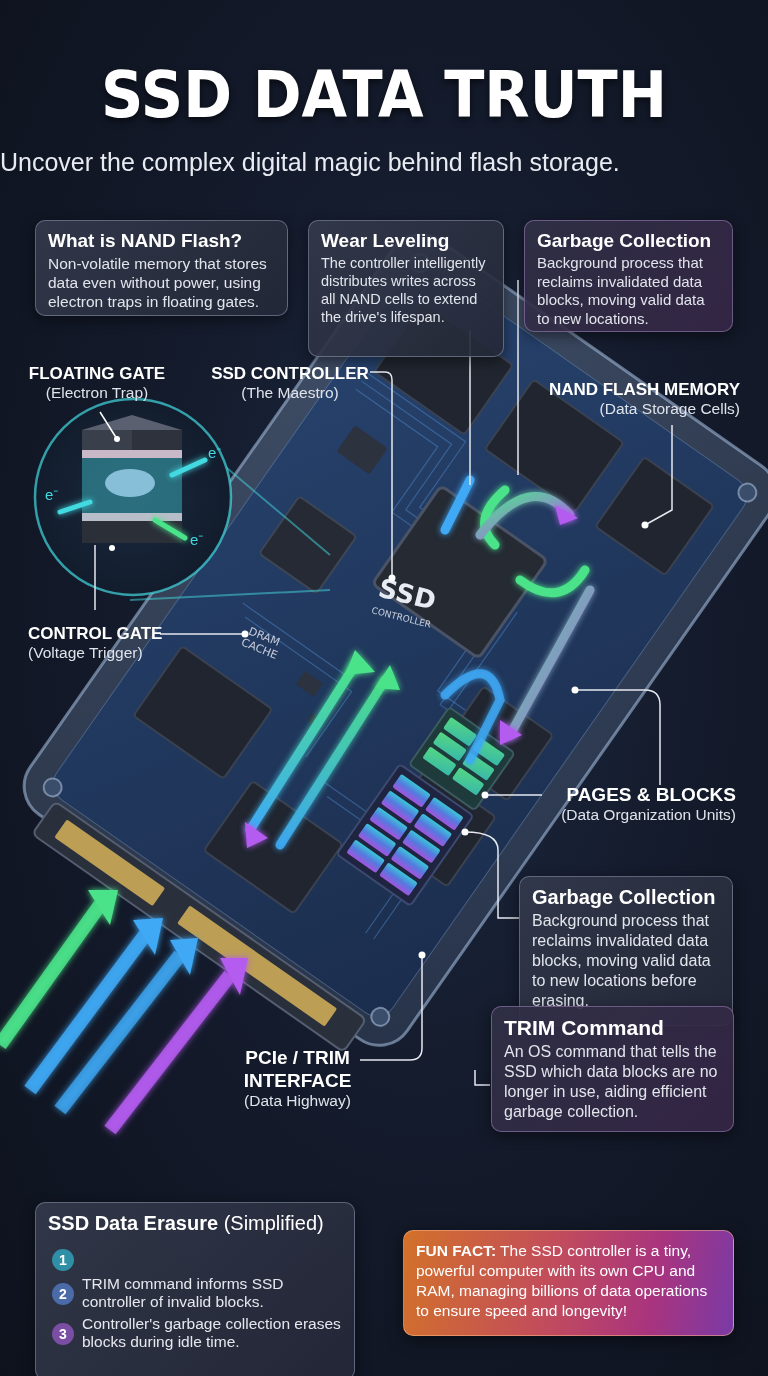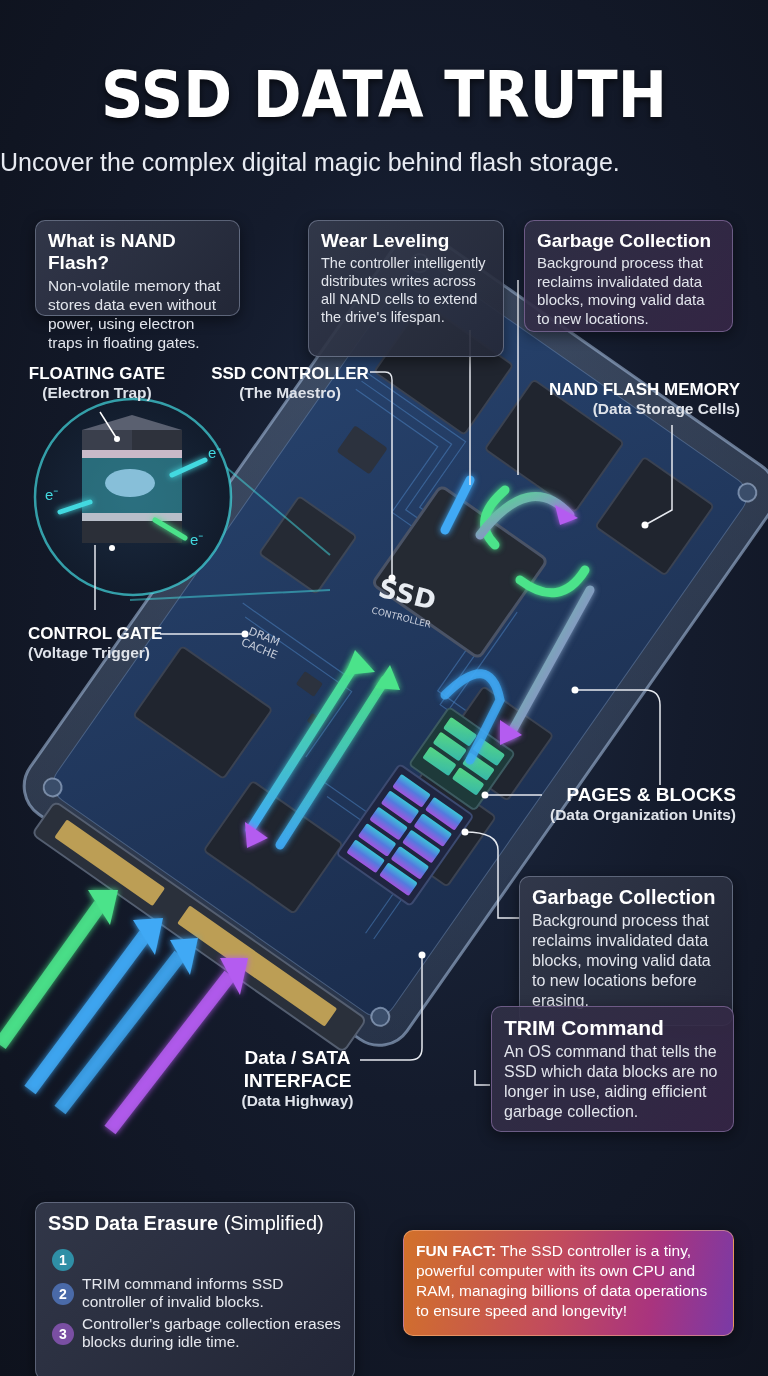--- a/index.html
+++ b/index.html
@@ -28,21 +28,21 @@
     border-radius: 10px;
     background: linear-gradient(135deg, rgba(52,58,76,0.92), rgba(36,40,56,0.92));
     padding: 9px 12px;
     box-shadow: 0 4px 14px rgba(0,0,0,0.45);
   }
   .card.purple { background: linear-gradient(135deg, rgba(48,48,70,0.92), rgba(54,38,70,0.92)); border-color: rgba(170,140,200,0.5); }
   .card h3 { font-size: 19px; font-weight: bold; color: #ffffff; margin-bottom: 2px; }
   .card p { font-size: 15.5px; line-height: 19px; color: #e2e5ec; }
   .lbl { position: absolute; text-align: center; }
   .lbl .t { font-size: 17px; font-weight: bold; color: #ffffff; }
-  .lbl .s { font-size: 15.5px; color: #dfe3ea; font-weight: bold; }
+  .lbl .s { font-size: 15.5px; color: #dfe3ea; }
   .steps-card { left: 35px; top: 1160px; width: 320px; height: 178px; margin-top: 42px; }
   .steps-card h3 { font-size: 20px; margin-bottom: 6px; }
   .steps-card h3 .light { font-weight: normal; }
   .step { display: flex; align-items: flex-start; margin-bottom: 4px; }
   .step .num {
     flex: 0 0 22px; height: 22px; border-radius: 50%;
     font-size: 14px; font-weight: bold; color: #fff;
     display: flex; align-items: center; justify-content: center;
     margin: 8px 8px 0 4px;
   }
@@ -267,21 +267,21 @@
     <circle cx="485" cy="795" r="3.5"></circle>
     <circle cx="465" cy="832" r="3.5"></circle>
     <circle cx="245" cy="634" r="3.5"></circle>
     <circle cx="422" cy="955" r="3.5"></circle>
   </g>
 </svg>
 
 <div class="abs title">SSD DATA TRUTH</div>
 <div class="abs subtitle">Uncover the complex digital magic behind flash storage.</div>
 
-<div class="card" style="left:35px; top:220px; width:205px; height:96px;">
+<div class="card" style="left:35px; top:220px; width:253px; height:96px;">
   <h3>What is NAND Flash?</h3>
   <p>Non-volatile memory that stores data even without power, using electron traps in floating gates.</p>
 </div>
 <div class="card" style="left:308px; top:220px; width:196px; height:137px;">
   <h3>Wear Leveling</h3>
   <p style="font-size:14.5px; line-height:18px;">The controller intelligently distributes writes across all NAND cells to extend the drive's lifespan.</p>
 </div>
 <div class="card purple" style="left:524px; top:220px; width:209px; height:112px;">
   <h3>Garbage Collection</h3>
   <p style="font-size:15px; line-height:18.5px;">Background process that reclaims invalidated data blocks, moving valid data to new locations.</p>
@@ -301,21 +301,21 @@
 </div>
 <div class="lbl" style="left:28px; top:624px; width:140px; text-align:left;">
   <div class="t">CONTROL GATE</div>
   <div class="s">(Voltage Trigger)</div>
 </div>
 <div class="lbl" style="left:540px; top:784px; width:196px; text-align:right;">
   <div class="t" style="font-size:19px;">PAGES &amp; BLOCKS</div>
   <div class="s">(Data Organization Units)</div>
 </div>
 <div class="lbl" style="left:230px; top:1046px; width:135px;">
-  <div class="t" style="font-size:19px; line-height:23px;">Data / SATA</div>
+  <div class="t" style="font-size:19px; line-height:23px;">PCIe / TRIM</div>
   <div class="t" style="font-size:19px; line-height:23px;">INTERFACE</div>
   <div class="s">(Data Highway)</div>
 </div>
 
 <div class="card" style="left:519px; top:876px; width:214px; height:150px;">
   <h3 style="font-size:20px;">Garbage Collection</h3>
   <p style="font-size:16px; line-height:20px;">Background process that reclaims invalidated data blocks, moving valid data to new locations before erasing.</p>
 </div>
 <div class="card purple" style="left:491px; top:1006px; width:243px; height:126px;">
   <h3 style="font-size:21px;">TRIM Command</h3>

